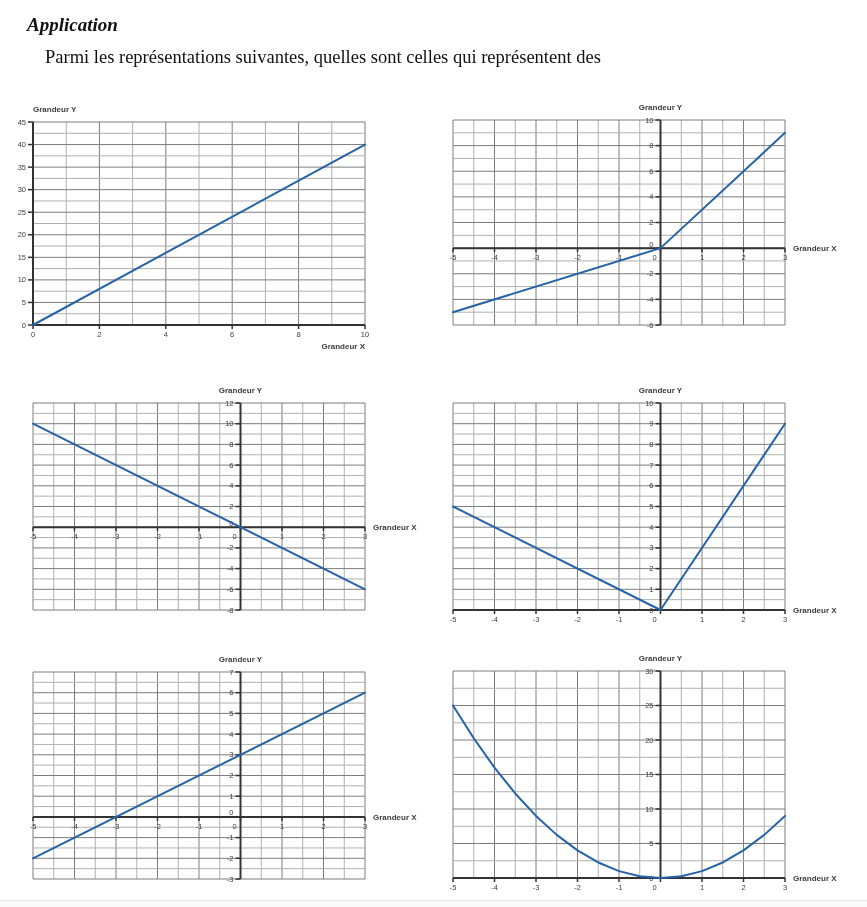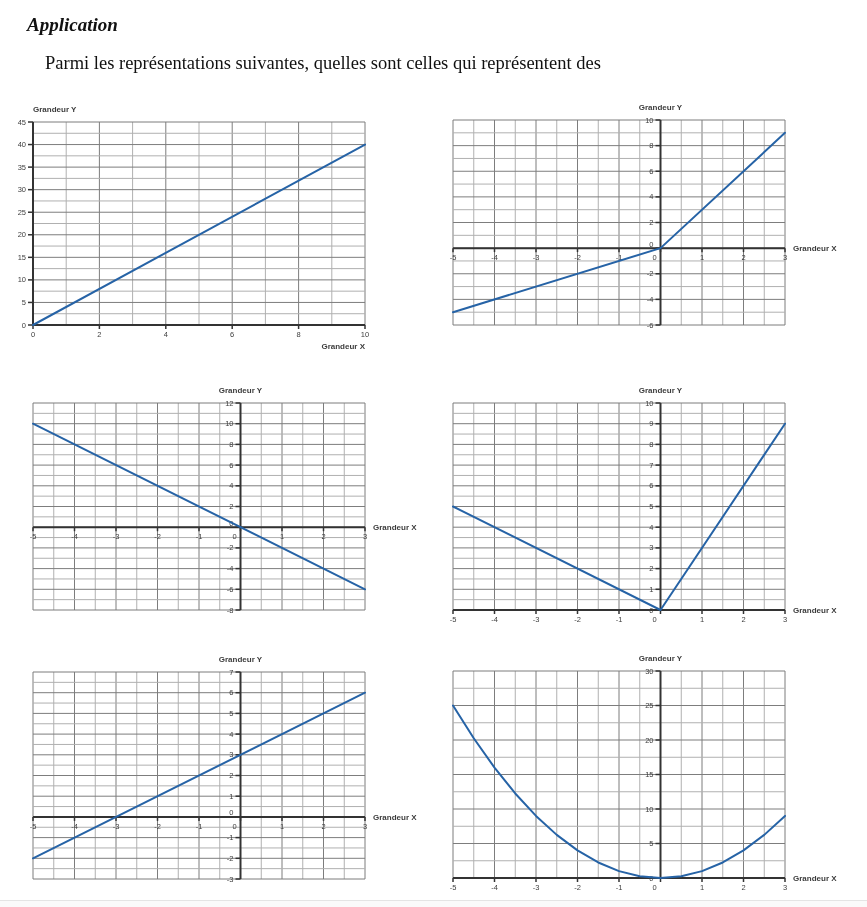--- a/index.html
+++ b/index.html
@@ -9,21 +9,21 @@
   }
   .heading{
     position:absolute;left:15px;top:2px;margin:12px;
     font-size:19px;font-weight:bold;font-style:italic;color:#111;
     font-family:"Liberation Serif", serif;
   }
   .question{
     position:absolute;left:45px;top:44px;margin:0;width:760px;
     font-size:18.5px;line-height:27px;color:#111;
   }
-  .question span{display:block;margin-top:6px;}
+  .question span{display:block;}
   .chart-slot{position:absolute;}
   .c1{left:13px;top:100px;width:434px;height:251px;}
   .c2{left:433px;top:98px;width:434px;height:253px;}
   .c3{left:13px;top:381px;width:434px;height:255px;}
   .c4{left:433px;top:381px;width:434px;height:255px;}
   .c5{left:13px;top:650px;width:434px;height:255px;}
   .c6{left:433px;top:649px;width:434px;height:255px;}
   .page-separator{
     position:absolute;left:0;top:900px;width:867px;height:7px;
     background:#fafafa;border-top:1px solid #e4e4e4;

